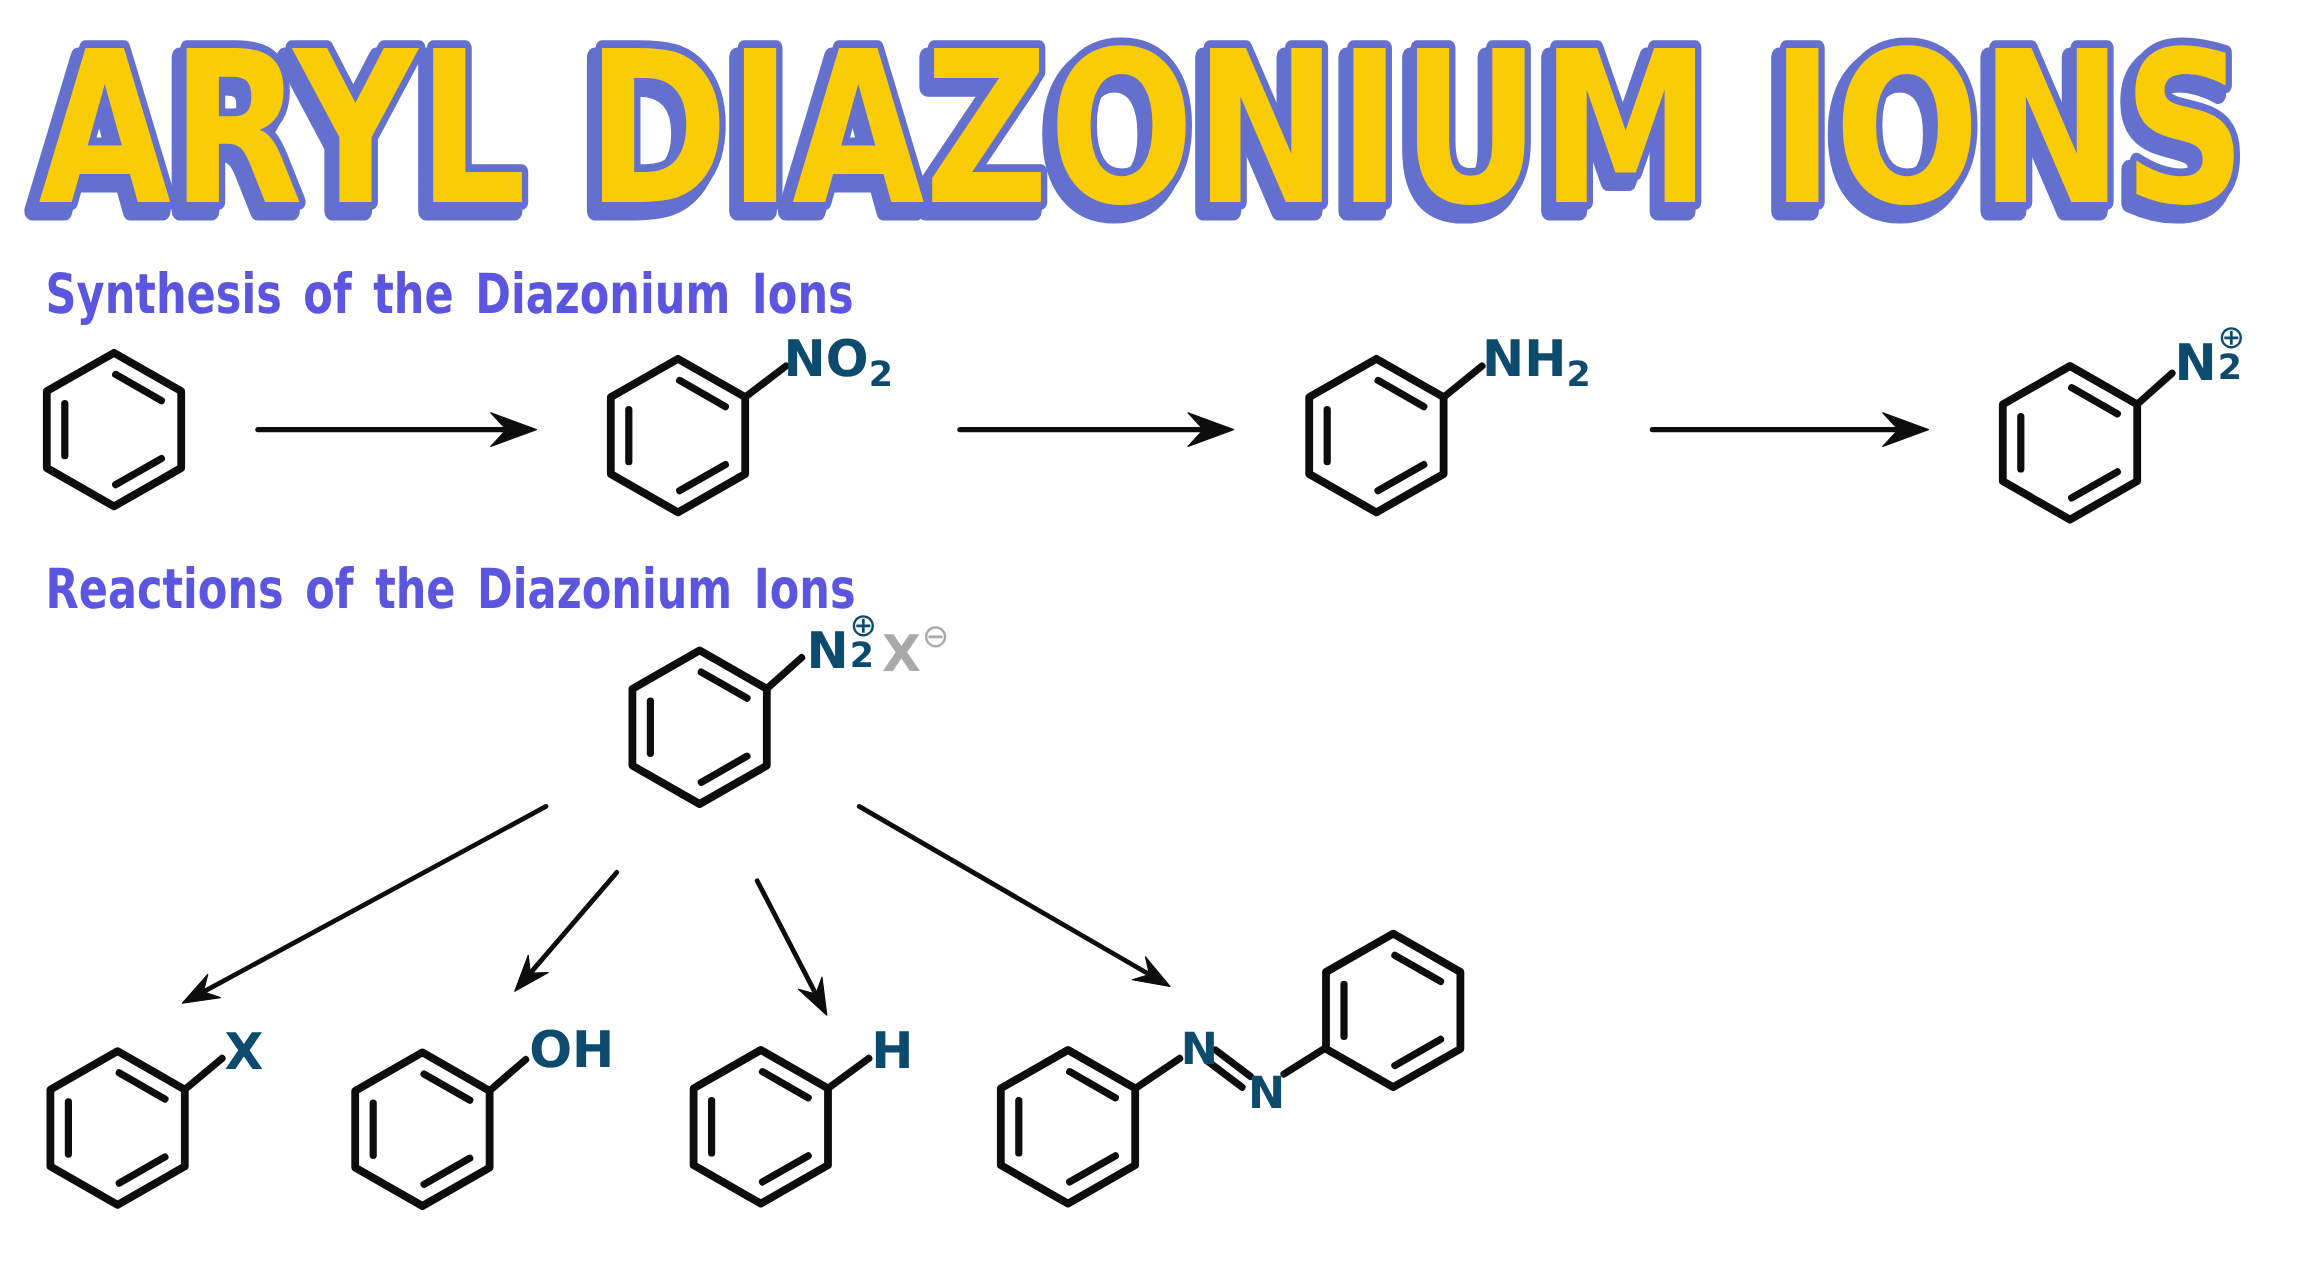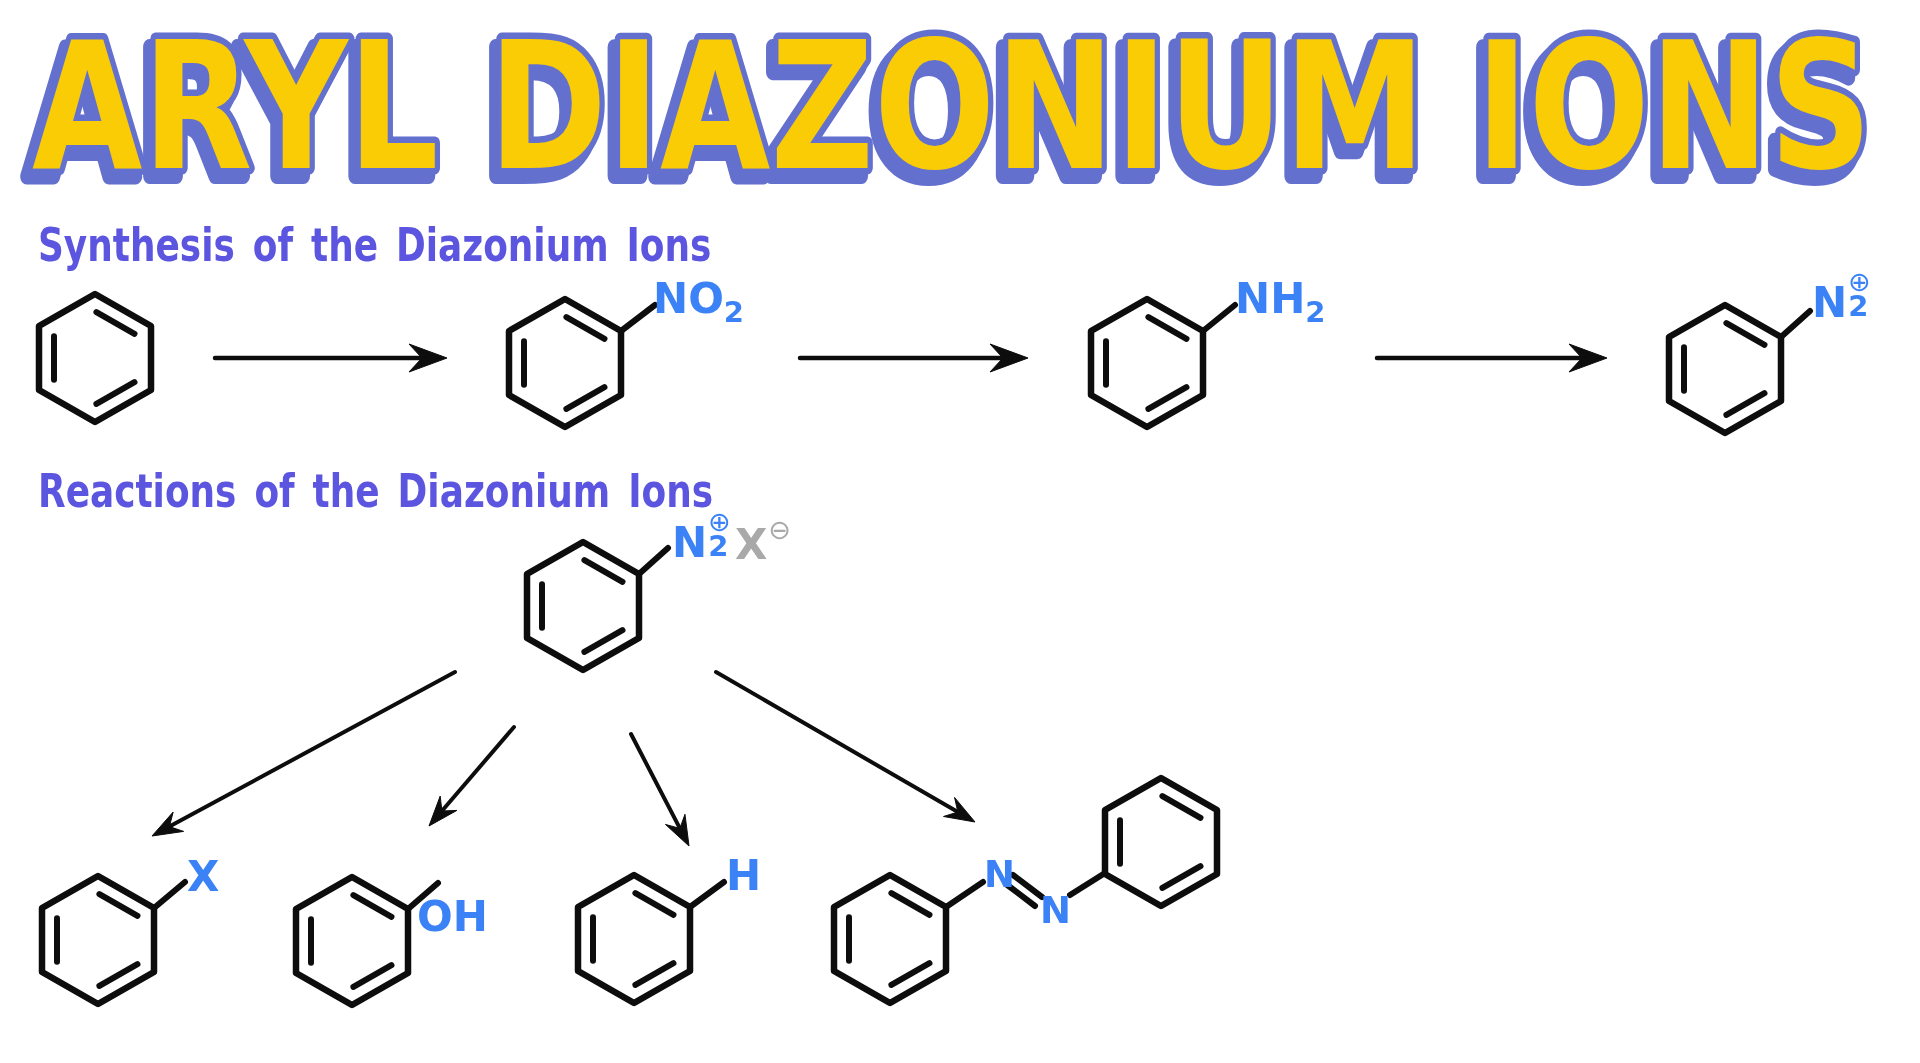--- a/index.html
+++ b/index.html
@@ -22,21 +22,21 @@
   .heading{
     position:absolute;left:38px;white-space:nowrap;
     font-weight:bold;font-size:46px;color:#5B55DF;
     letter-spacing:0px;word-spacing:7px;
     transform:scaleX(0.78);transform-origin:0 50%;
   }
   .h1{top:218px;}
   .h2{top:464px;}
   
   .fm{
-    position:absolute;color:#3b82f6;font-weight:bold;font-size:42px;
+    position:absolute;color:#0c4a6e;font-weight:bold;font-size:42px;
     line-height:1.0;white-space:nowrap;
   }
   .fm-main{font-size:42px;}
   .fm-sub{font-size:29px;vertical-align:-9px;}
   .chg-stack{
     display:inline-flex;flex-direction:column;align-items:flex-start;
     vertical-align:top;transform:translateY(-13px);margin-left:1px;
   }
   .fm-chg{font-size:27px;line-height:25px;font-weight:normal;}
   .fm-sub2{font-size:29px;line-height:25px;}
@@ -185,21 +185,21 @@
   </div>
 
   <div class="fm gray" style="left:735px;top:524px;">
     <span class="fm-main">X</span><span class="sup">⊖</span>
   </div>
 
   <div class="fm" style="left:187px;top:856px;">
     <span class="fm-main">X</span>
   </div>
 
-  <div class="fm" style="left:417px;top:854px;margin-top:42px;">
+  <div class="fm" style="left:441px;top:854px;">
     <span class="fm-main">OH</span>
   </div>
 
   <div class="fm" style="left:726px;top:855px;">
     <span class="fm-main">H</span>
   </div>
 
   <div class="fm azon" style="left:984px;top:856px;">
     <span>N</span>
   </div>

